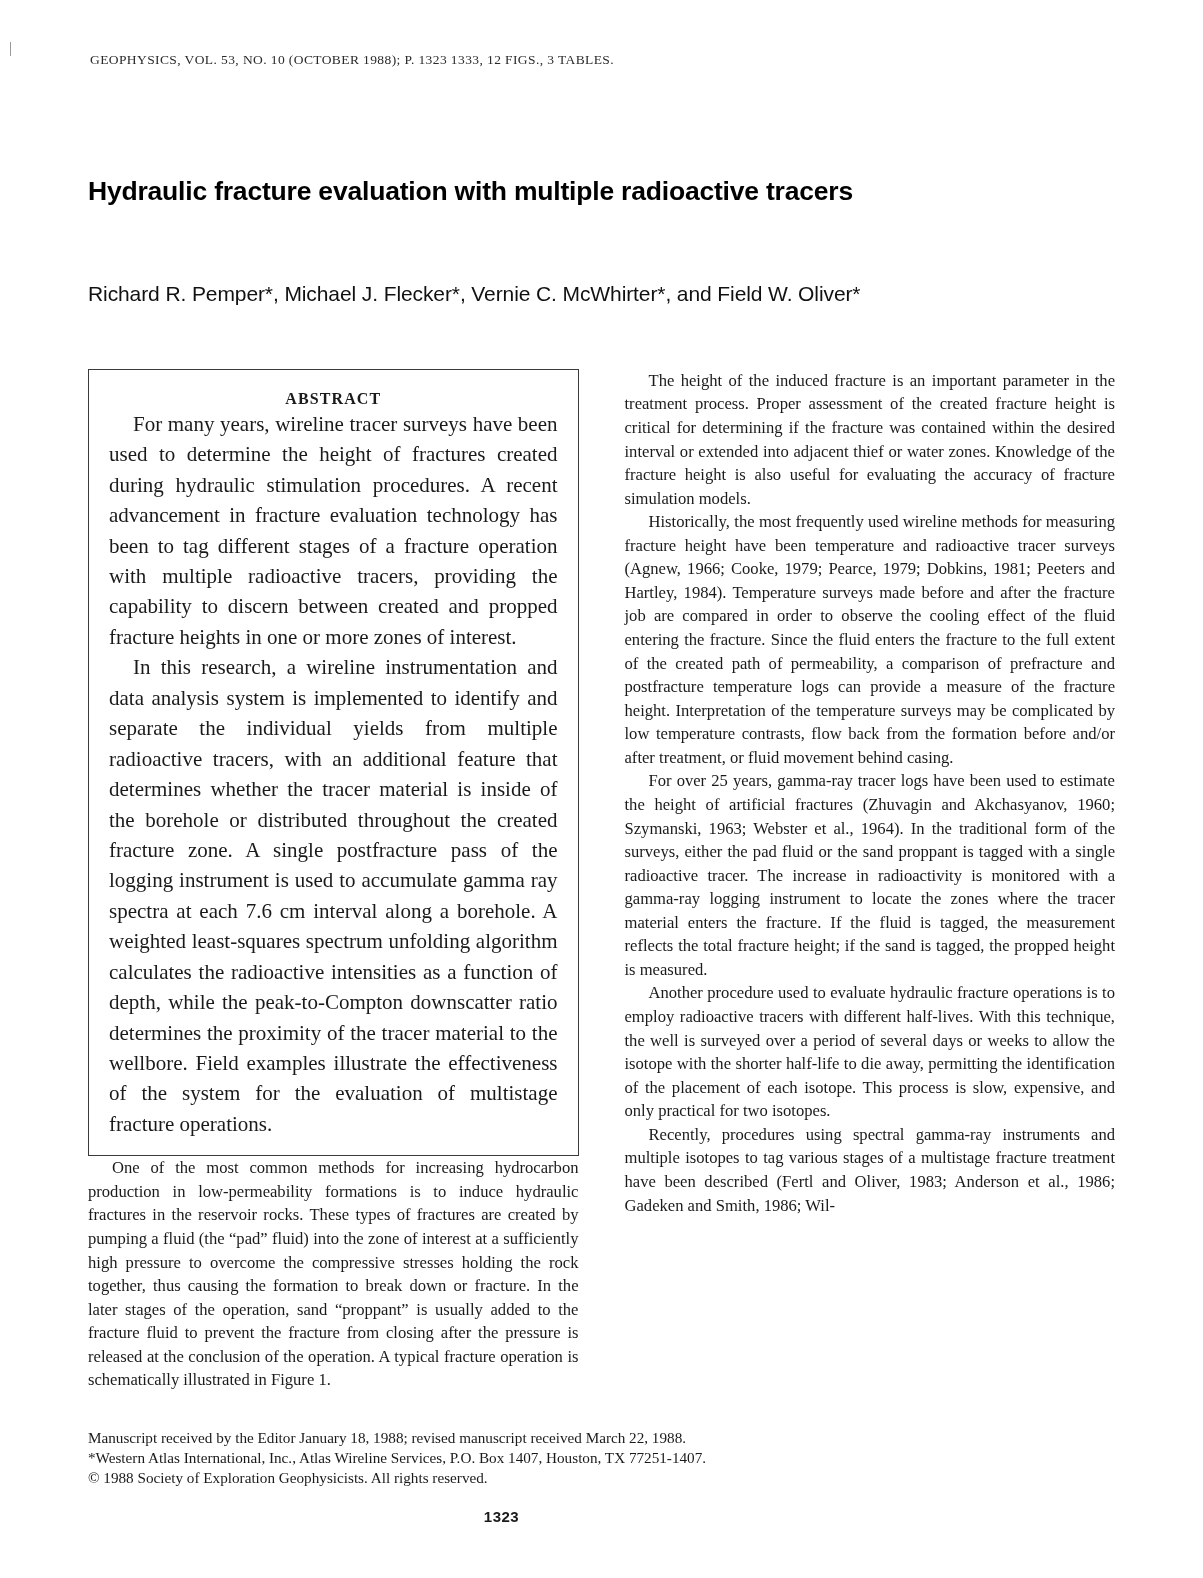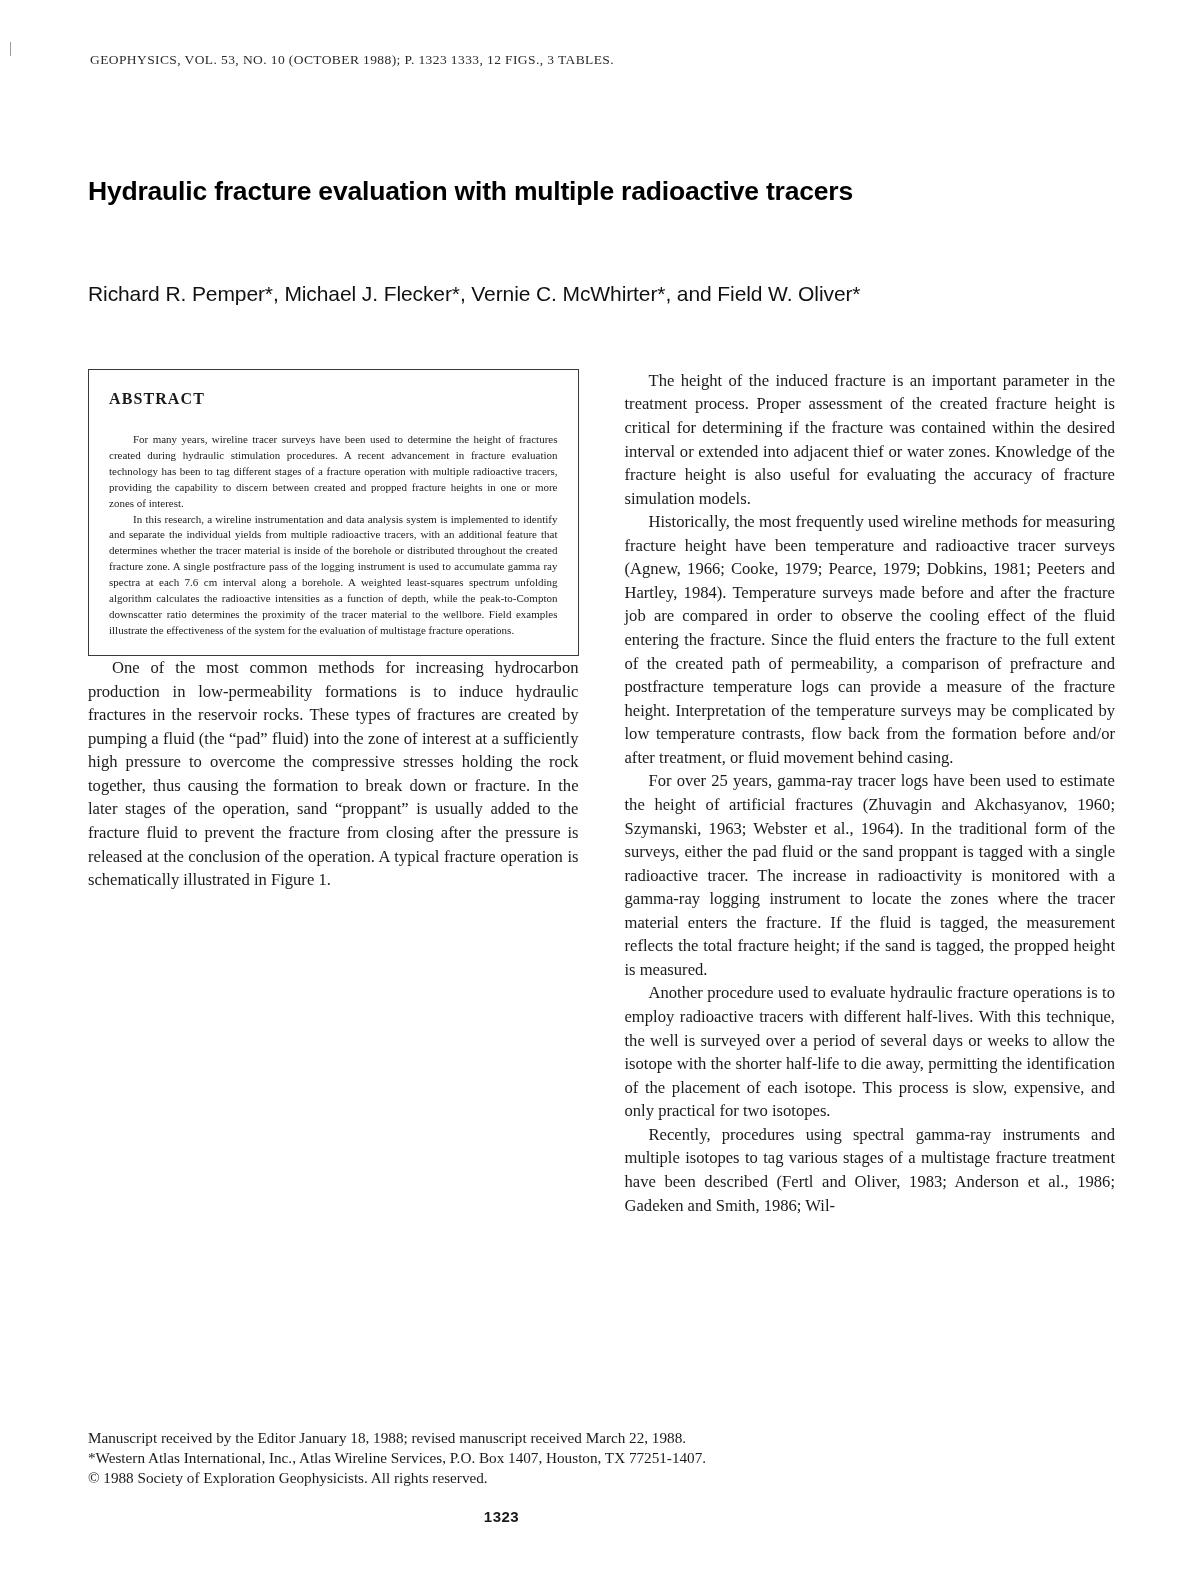--- a/index.html
+++ b/index.html
@@ -56,41 +56,41 @@
   .col {
     width: 495px;
     box-sizing: border-box;
   }
   .abstract-box {
     border: 1px solid #3a3a3a;
     padding: 20px 20px 16px 20px;
     box-sizing: border-box;
   }
   .abstract-head {
-    text-align: left;
+    text-align: center;
     font-family: "Liberation Serif", serif;
     font-weight: bold;
     font-size: 16px;
     letter-spacing: 1.1px;
-    margin-bottom: 24px;
+    margin-bottom: 1px;
   }
   p.body {
     font-family: "Liberation Serif", serif;
     font-size: 16.6px;
     line-height: 1.42;
     text-align: justify;
     margin: 0;
     text-indent: 24px;
     hyphens: none;
   }
   p.body + p.body {
     margin-top: 0;
   }
   .abstract-box p.body {
-    font-size: 11px;
+    font-size: 21px;
     line-height: 1.45;
   }
   .section-head {
     text-align: center;
     font-family: "Liberation Serif", serif;
     font-weight: bold;
     font-size: 16px;
     letter-spacing: 1.1px;
     margin-top: 40px;
     margin-bottom: 16px;

